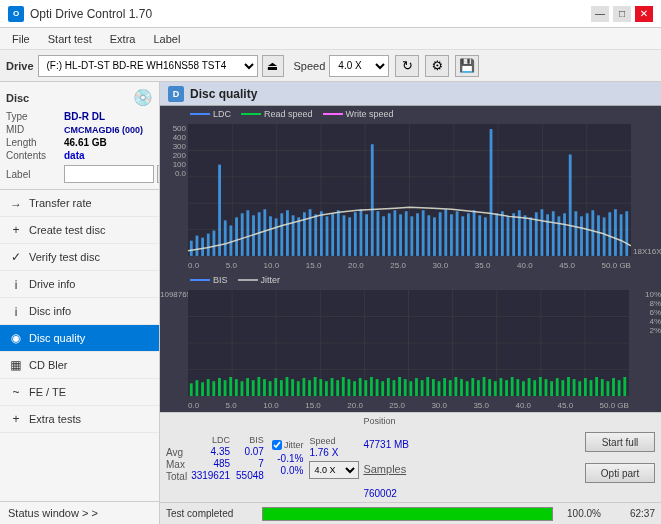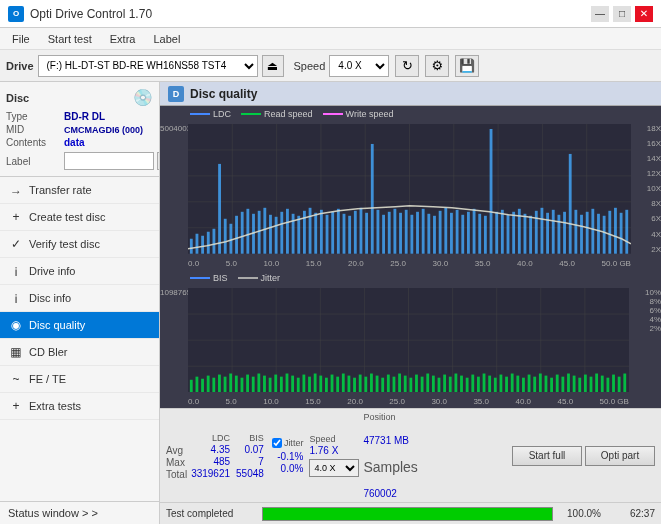--- a/index.html
+++ b/index.html
@@ -139,20 +139,24 @@
       </div>
       <div class="disc-row">
         <span class="disc-row-label">Type</span>
         <span class="disc-row-value">BD-R DL</span>
       </div>
       <div class="disc-row">
         <span class="disc-row-label">MID</span>
         <span class="disc-row-value" style="font-size:9px;">CMCMAGDI6 (000)</span>
       </div>
       <div class="disc-row">
+        <span class="disc-row-label">Length</span>
+        <span class="disc-row-value black">46.61 GB</span>
+      </div>
+      <div class="disc-row">
         <span class="disc-row-label">Contents</span>
         <span class="disc-row-value data">data</span>
       </div>
       <div class="disc-row" style="margin-top:2px;">
         <span class="disc-row-label">Label</span>
         <div class="label-input-row">
           <input class="label-input" type="text" value="" style="">
           <button class="label-btn">🔍</button>
         </div>
       </div>
@@ -221,30 +225,30 @@
           <div class="legend-item">
             <div class="legend-color read"></div>
             <span>Read speed</span>
           </div>
           <div class="legend-item">
             <div class="legend-color write"></div>
             <span>Write speed</span>
           </div>
         </div>
 
-        <div style="position:absolute; left:0; top:18px; bottom:16px; width:28px; display:flex; flex-direction:row; justify-content:space-between;">
+        <div style="position:absolute; left:0; top:18px; bottom:16px; width:28px; display:flex; flex-direction:column; justify-content:flex-start;">
           <span style="font-size:8px;color:#aaa;text-align:right;width:26px;">500</span>
           <span style="font-size:8px;color:#aaa;text-align:right;width:26px;">400</span>
           <span style="font-size:8px;color:#aaa;text-align:right;width:26px;">300</span>
           <span style="font-size:8px;color:#aaa;text-align:right;width:26px;">200</span>
           <span style="font-size:8px;color:#aaa;text-align:right;width:26px;">100</span>
           <span style="font-size:8px;color:#aaa;text-align:right;width:26px;">0.0</span>
         </div>
 
-        <div style="position:absolute; right:0; top:18px; bottom:16px; width:28px; display:flex; flex-direction:column; justify-content:space-between; align-items:flex-end;">
+        <div style="position:absolute; right:0; top:18px; bottom:16px; width:28px; display:flex; flex-direction:row; justify-content:space-between; align-items:flex-end;">
           <span style="font-size:8px;color:#aaa;">18X</span>
           <span style="font-size:8px;color:#aaa;">16X</span>
           <span style="font-size:8px;color:#aaa;">14X</span>
           <span style="font-size:8px;color:#aaa;">12X</span>
           <span style="font-size:8px;color:#aaa;">10X</span>
           <span style="font-size:8px;color:#aaa;">8X</span>
           <span style="font-size:8px;color:#aaa;">6X</span>
           <span style="font-size:8px;color:#aaa;">4X</span>
           <span style="font-size:8px;color:#aaa;">2X</span>
         </div>
@@ -555,25 +559,25 @@
         <div style="margin-top:2px;">
           <select style="font-size:9px; height:18px; border:1px solid #888; background:#eee; width:50px;">
             <option>4.0 X</option>
           </select>
         </div>
       </div>
 
       <div style="display:flex; flex-direction:column; gap:13px; margin-right:4px;">
         <span style="font-size:9px;color:#555;">Position</span>
         <span style="font-size:10px;color:#0000cc;">47731 MB</span>
-        <span style="font-size:14px;color:#555;">Samples</span>
+        <span style="font-size:11px;color:#555;text-decoration:underline;">Samples</span>
         <span style="font-size:10px;color:#0000cc;">760002</span>
       </div>
 
-      <div style="display:flex; flex-direction:row; gap:3px; margin-left:auto;">
+      <div style="display:flex; flex-direction:column; gap:11px; margin-left:auto;">
         <button class="start-btn">Start full</button>
         <button class="start-btn">Opti part</button>
       </div>
     </div>
 
     <div class="bottom-bar">
       <span style="font-size:10px;color:#333;width:90px;">Test completed</span>
       <div class="progress-bar-outer">
         <div class="progress-bar-inner" style="width:100%;"></div>
       </div>

